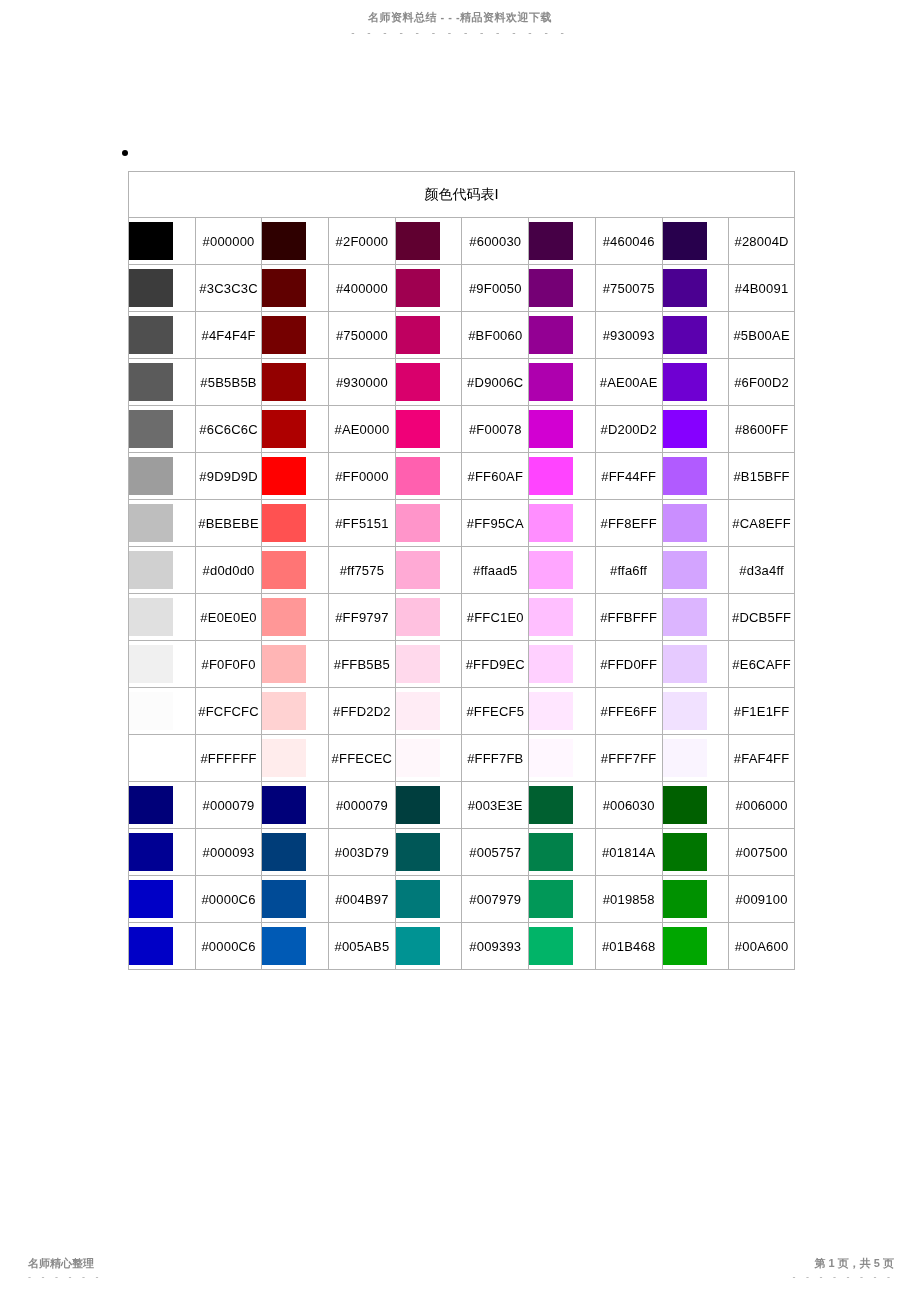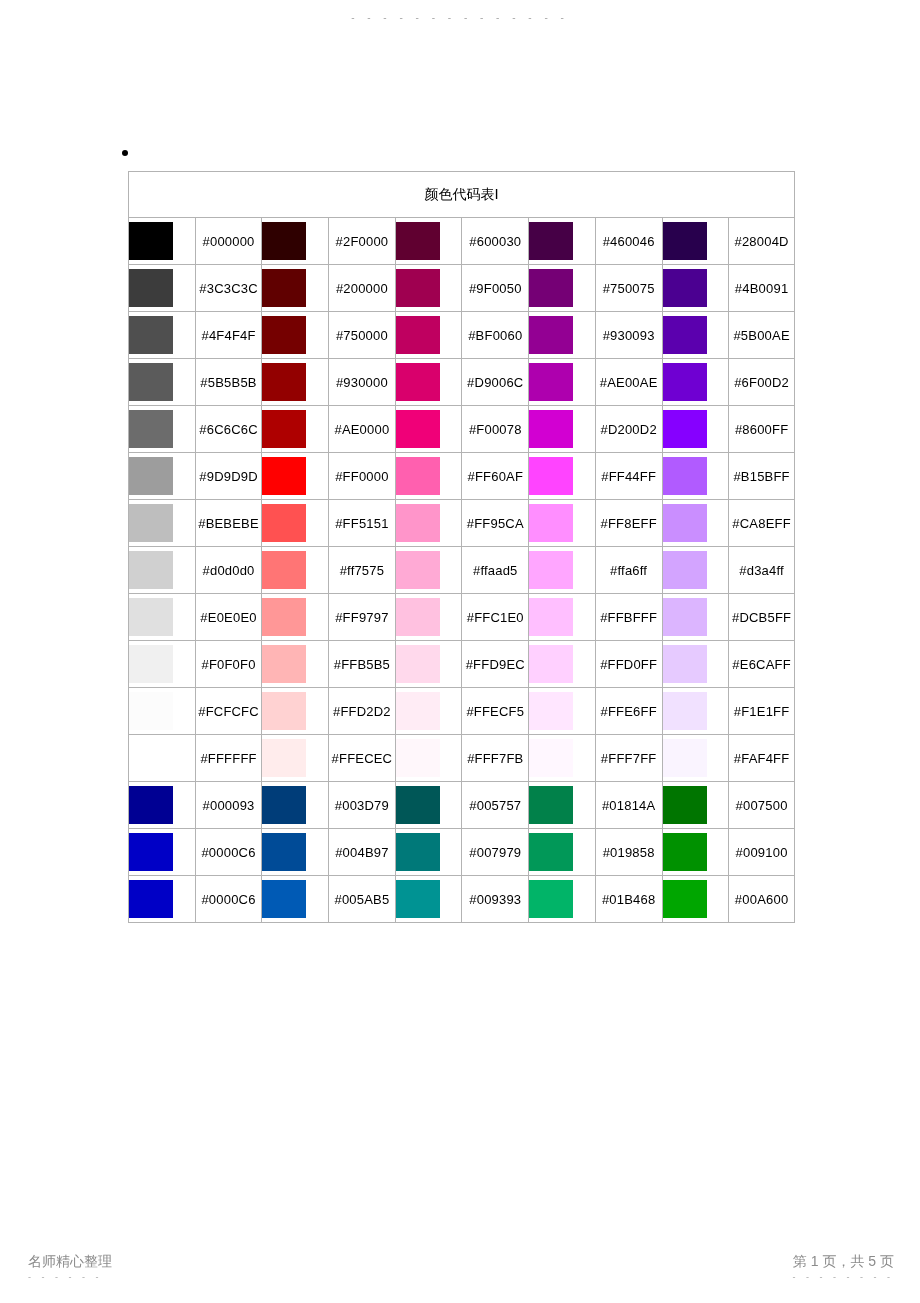--- a/index.html
+++ b/index.html
@@ -108,38 +108,39 @@
     text-align: left;
   }
   .wm-footer-right {
     position: absolute;
     right: 26px;
     bottom: 22px;
     text-align: right;
   }
   .wm-footer-left .wm-text,
   .wm-footer-right .wm-text {
-    font-size: 14px;
+    font-size: 11px;
     color: #8b8b8b;
-    font-weight: normal;
+    font-weight: bold;
     white-space: nowrap;
   }
   .wm-footer-left .wm-dots,
   .wm-footer-right .wm-dots {
     margin-top: 3px;
     font-size: 9px;
     color: #a8a8a8;
     letter-spacing: 4px;
     line-height: 7px;
   }
 </style>
 </head>
 <body>
 
 <div class="wm-header">
+  <div class="wm-text">名师资料总结 - - -精品资料欢迎下载</div>
   <div class="wm-dots">- - - - - - - - - - - - - -</div>
 </div>
 
 <div class="bullet"></div>
 
 <div class="color-table-wrap">
   <table class="color-table">
     <tbody>
       <tr>
         <td class="title-cell" colspan="10">颜色代码表Ⅰ</td>
@@ -167,21 +168,21 @@
           <td class="label-cell">#28004D</td>
         </tr>
         <tr>
           <td class="swatch-cell">
             <span class="swatch" style="background: rgb(60, 60, 60);"></span>
           </td>
           <td class="label-cell">#3C3C3C</td>
           <td class="swatch-cell">
             <span class="swatch" style="background: rgb(96, 0, 0);"></span>
           </td>
-          <td class="label-cell">#200000</td>
+          <td class="label-cell">#400000</td>
           <td class="swatch-cell">
             <span class="swatch" style="background: rgb(159, 0, 80);"></span>
           </td>
           <td class="label-cell">#9F0050</td>
           <td class="swatch-cell">
             <span class="swatch" style="background: rgb(117, 0, 117);"></span>
           </td>
           <td class="label-cell">#750075</td>
           <td class="swatch-cell">
             <span class="swatch" style="background: rgb(75, 0, 145);"></span>
@@ -400,20 +401,42 @@
           </td>
           <td class="label-cell">#FFF7FB</td>
           <td class="swatch-cell">
             <span class="swatch" style="background: rgb(255, 247, 255);"></span>
           </td>
           <td class="label-cell">#FFF7FF</td>
           <td class="swatch-cell">
             <span class="swatch" style="background: rgb(250, 244, 255);"></span>
           </td>
           <td class="label-cell">#FAF4FF</td>
+        </tr>
+        <tr>
+          <td class="swatch-cell">
+            <span class="swatch" style="background: rgb(0, 0, 121);"></span>
+          </td>
+          <td class="label-cell">#000079</td>
+          <td class="swatch-cell">
+            <span class="swatch" style="background: rgb(0, 0, 121);"></span>
+          </td>
+          <td class="label-cell">#000079</td>
+          <td class="swatch-cell">
+            <span class="swatch" style="background: rgb(0, 62, 62);"></span>
+          </td>
+          <td class="label-cell">#003E3E</td>
+          <td class="swatch-cell">
+            <span class="swatch" style="background: rgb(0, 96, 48);"></span>
+          </td>
+          <td class="label-cell">#006030</td>
+          <td class="swatch-cell">
+            <span class="swatch" style="background: rgb(0, 96, 0);"></span>
+          </td>
+          <td class="label-cell">#006000</td>
         </tr>
         <tr>
           <td class="swatch-cell">
             <span class="swatch" style="background: rgb(0, 0, 147);"></span>
           </td>
           <td class="label-cell">#000093</td>
           <td class="swatch-cell">
             <span class="swatch" style="background: rgb(0, 61, 121);"></span>
           </td>
           <td class="label-cell">#003D79</td>

